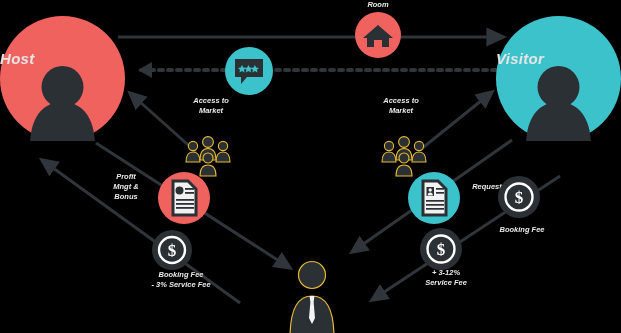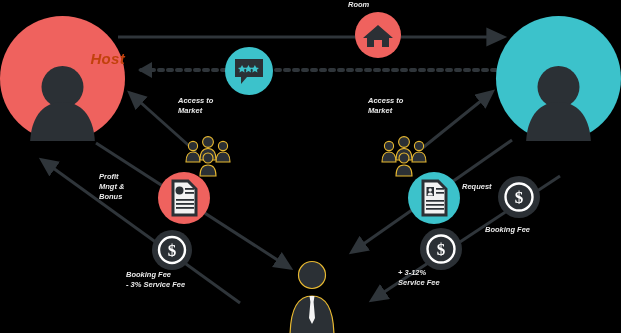--- a/index.html
+++ b/index.html
@@ -7,41 +7,41 @@
     position:relative;
     width:621px;height:333px;
     background:#000;
     overflow:hidden;
     font-family:"Liberation Sans", sans-serif;
   }
   #svgroot{position:absolute;left:0;top:0;width:621px;height:333px;}
 
   .node-circle{position:absolute;border-radius:50%;display:flex;align-items:center;justify-content:center;}
   .actor-label{
-    position:absolute;left:0;right:16px;text-align:right;
-    color:#c2410c;font-style:italic;font-weight:bold;
+    position:absolute;left:0;right:16px;text-align:left;
+    color:#e5e5e5;font-style:italic;font-weight:bold;
     font-family:"Liberation Sans", sans-serif;
     letter-spacing:.3px;
   }
   .host-circle{background:#ef625e;}
   .visitor-circle{background:#3cc2cb;}
   .icon-circle-red{background:#ef625e;border-radius:50%;position:absolute;}
   .icon-circle-teal{background:#3cc2cb;border-radius:50%;position:absolute;}
   .icon-circle-dark{background:#2b3035;border-radius:50%;position:absolute;}
   .plain-icon{position:absolute;}
 
   .edge-label{
     position:absolute;
     color:#e9e9e9;
     font-family:"Liberation Sans", sans-serif;
     font-size:7.5px;
     font-weight:bold;
     font-style:italic;
     line-height:10px;
-    text-align:left;
+    text-align:center;
     white-space:pre-line;
     text-shadow:0 0 1px #000;
   }
   svg{display:block;}
 </style>
 </head>
 <body>
 
 <div id="stage">
 
@@ -96,20 +96,21 @@
     </svg>
   </div>
   <div class="actor-label" style="left:0px;top:50px;width:125px;font-size:15px;">Host</div>
 
   <div class="node-circle visitor-circle" style="left:496px;top:16px;width:125px;height:125px;">
     <svg width="125" height="125" viewBox="0 0 125 125">
       <circle cx="62.5" cy="71" r="21" fill="#2b3035"></circle>
       <path d="M30,130 C30,100 44,86 62.5,86 C81,86 95,100 95,130 Z" fill="#2b3035"></path>
     </svg>
   </div>
+  <div class="actor-label" style="left:496px;top:50px;width:125px;font-size:15px;">Visitor</div>
 
   <div class="icon-circle-red" style="left:355px;top:12px;width:46px;height:46px;">
     <svg width="46" height="46" viewBox="0 0 46 46">
       <path d="M23,13 L38,26 L34,26 L34,35 L27,35 L27,28 L19,28 L19,35 L12,35 L12,26 L8,26 Z" fill="#2b3035"></path>
     </svg>
   </div>
   <div class="edge-label" style="left:348px;top:0px;width:60px;">Room</div>
 
   <div class="icon-circle-teal" style="left:225px;top:47px;width:48px;height:48px;">
     <svg width="48" height="48" viewBox="0 0 48 48">

